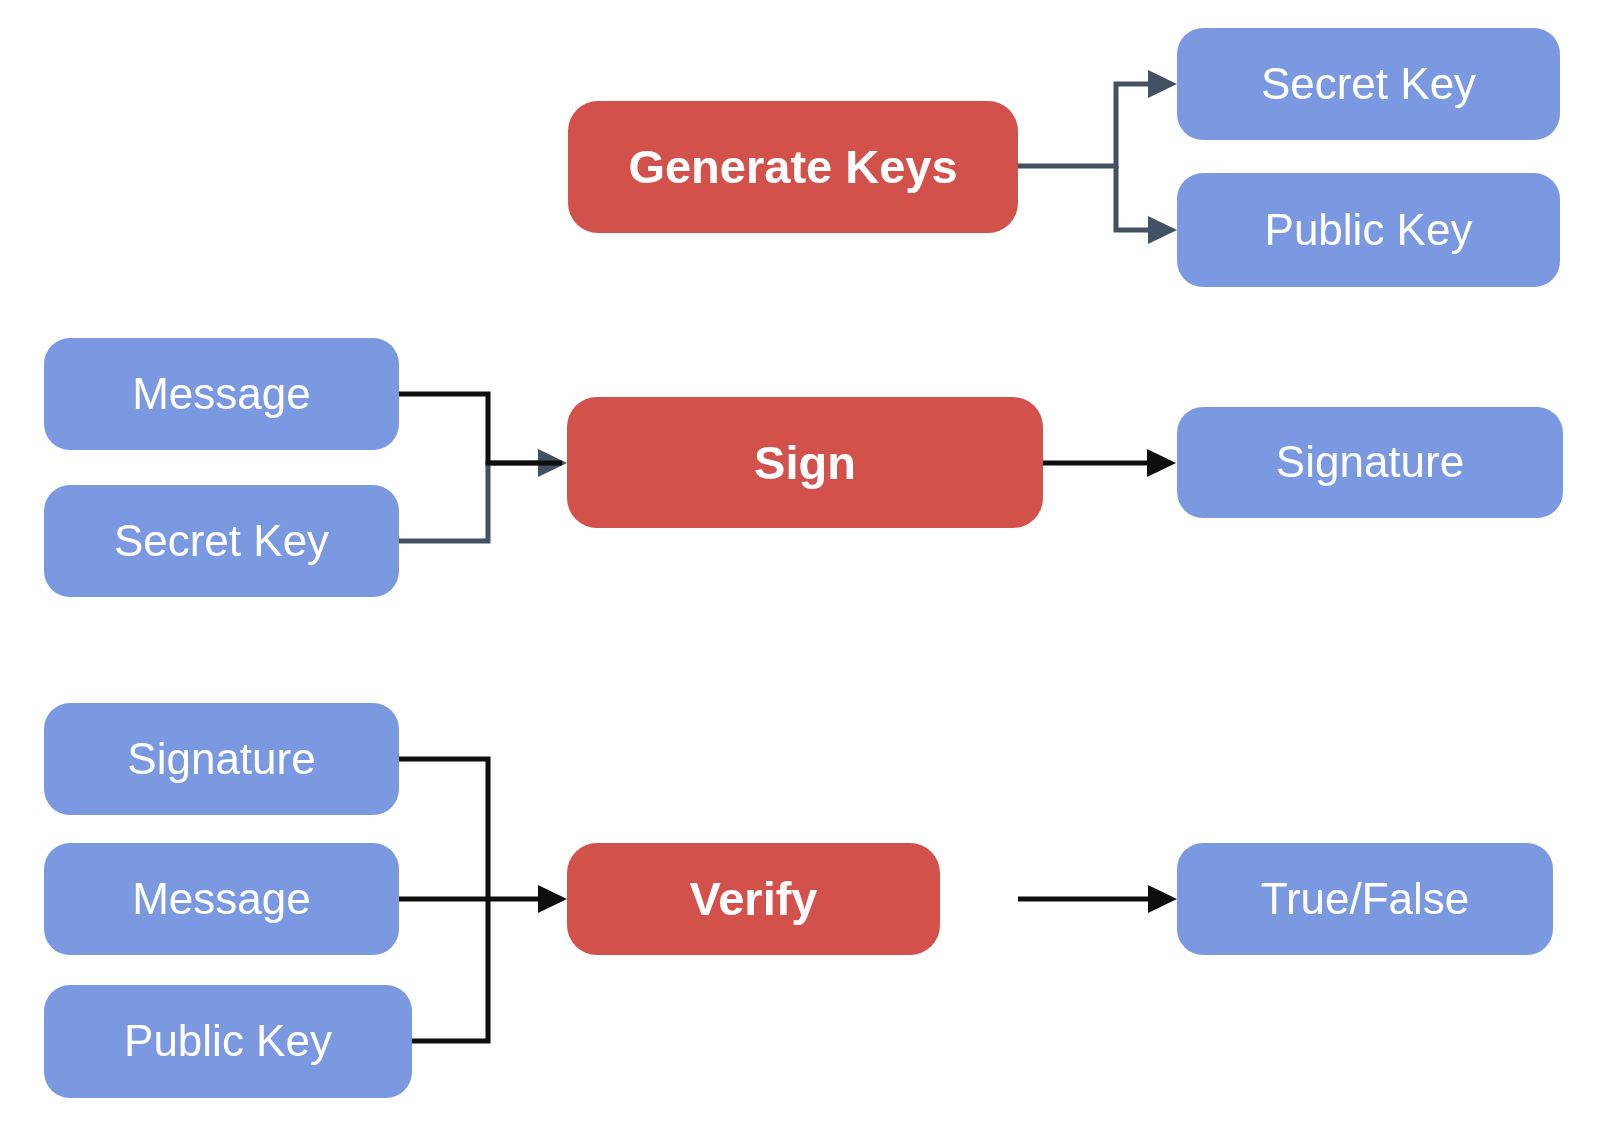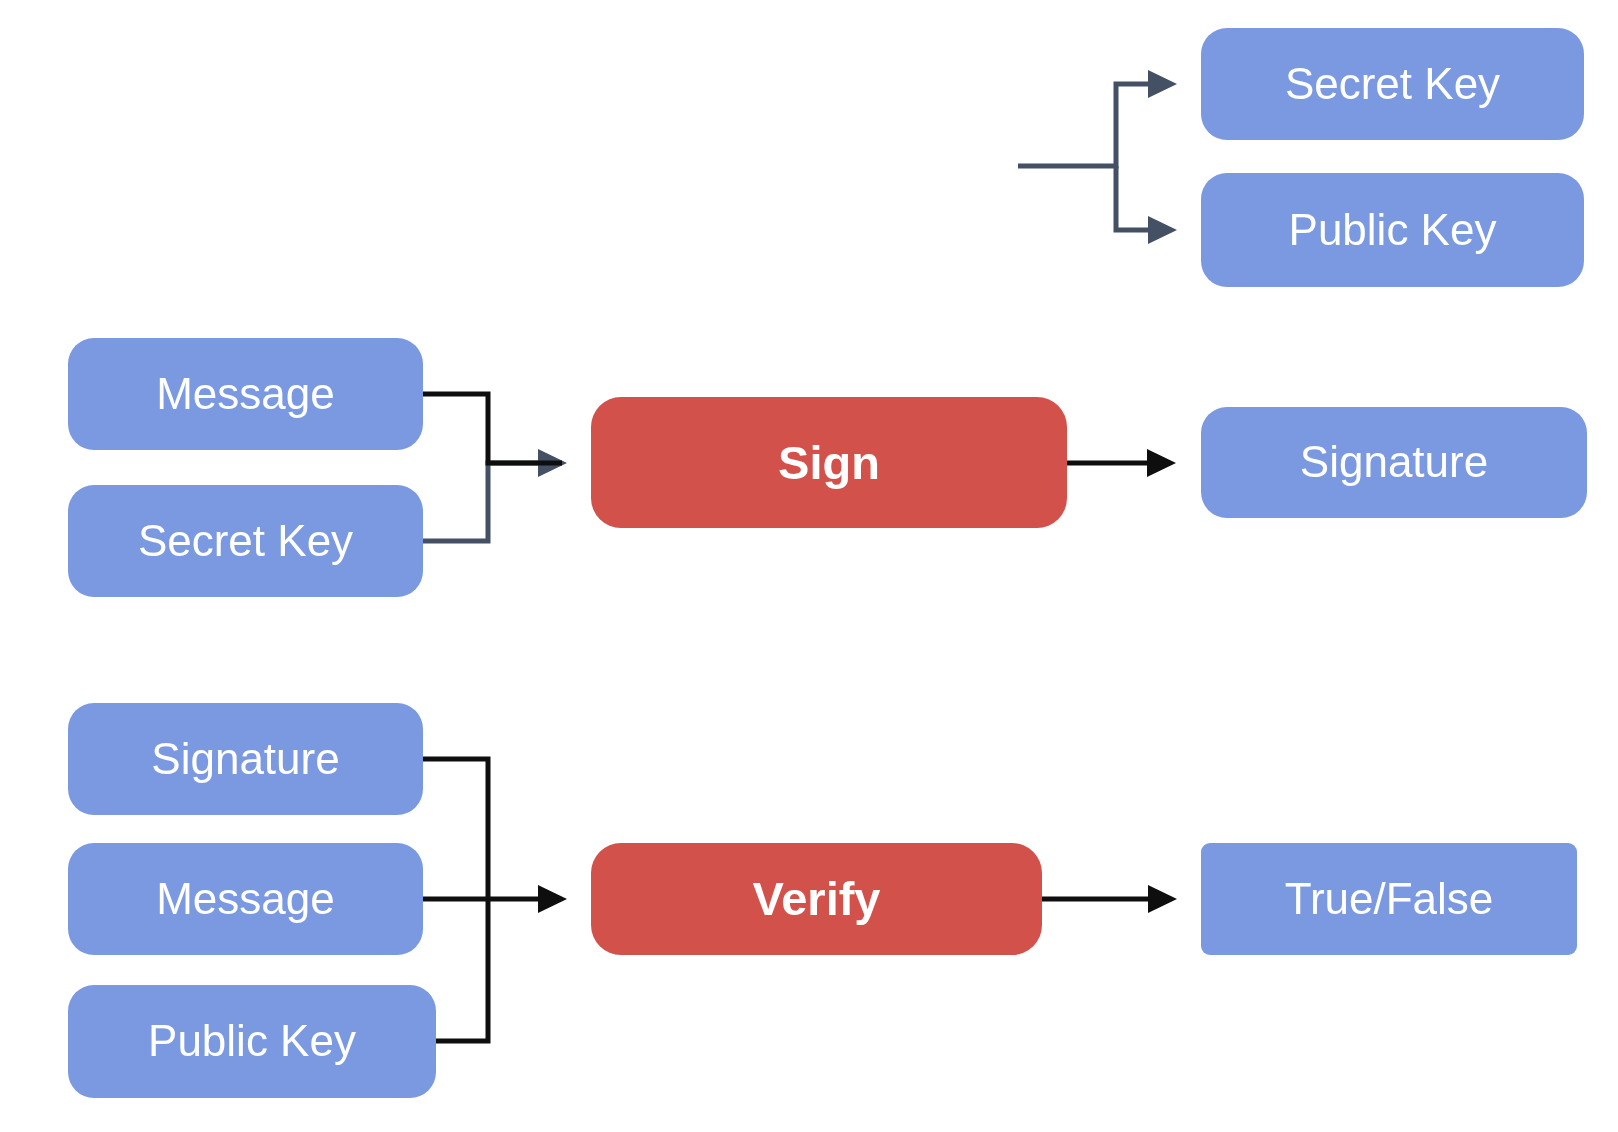--- a/index.html
+++ b/index.html
@@ -18,21 +18,20 @@
   }
   .node {
     position: absolute;
     display: flex;
     align-items: center;
     justify-content: center;
     color: #ffffff;
     box-sizing: border-box;
     text-align: left;
     line-height: 1.05;
-    margin-left: 24px;
   }
   .data-node {
     background: #7a99e0;
     border-radius: 26px;
     font-size: 44px;
     font-weight: 400;
   }
   .process-node {
     background: #d2514b;
     border-radius: 30px;
@@ -45,22 +44,22 @@
   #public-key-top { left: 1177px; top: 173px; width: 383px; height: 114px; }
   
   #message-mid    { left: 44px;  top: 338px; width: 355px; height: 112px; }
   #secret-key-mid { left: 44px;  top: 485px; width: 355px; height: 112px; }
   #sign           { left: 567px; top: 397px; width: 476px; height: 131px; }
   #signature-mid  { left: 1177px; top: 407px; width: 386px; height: 111px; }
   
   #signature-bot  { left: 44px;  top: 703px; width: 355px; height: 112px; }
   #message-bot    { left: 44px;  top: 843px; width: 355px; height: 112px; }
   #public-key-bot { left: 44px;  top: 985px; width: 368px; height: 113px; }
-  #verify         { left: 567px; top: 843px; width: 451px; height: 112px; }
-  #true-false     { left: 1177px; top: 843px; width: 376px; height: 112px; border-radius: 9px; }
+  #verify         { left: 567px; top: 843px; width: 373px; height: 112px; }
+  #true-false     { left: 1177px; top: 843px; width: 376px; height: 112px; }
 
   .stroke-dark  { stroke: #445064; stroke-width: 5; fill: none; }
   .stroke-black { stroke: #0e0e0e; stroke-width: 5; fill: none; }
   .head-dark  { fill: #445064; stroke: none; }
   .head-black { fill: #0e0e0e; stroke: none; }
 </style>
 </head>
 <body>
 
 <div id="canvas">
@@ -82,20 +81,21 @@
 
     <path class="stroke-black" d="M399 759 H488 V899"></path>
     <path class="stroke-black" d="M399 1041 H488 V899"></path>
     <path class="stroke-black" d="M399 899 H540"></path>
     <polygon class="head-black" points="567,899 538,885 538,913"></polygon>
 
     <path class="stroke-black" d="M1018 899 H1148"></path>
     <polygon class="head-black" points="1177,899 1148,885 1148,913"></polygon>
   </svg>
 
+  <div class="node process-node" id="generate-keys">Generate Keys</div>
   <div class="node data-node" id="secret-key-top">Secret Key</div>
   <div class="node data-node" id="public-key-top">Public Key</div>
 
   <div class="node data-node" id="message-mid">Message</div>
   <div class="node data-node" id="secret-key-mid">Secret Key</div>
   <div class="node process-node" id="sign">Sign</div>
   <div class="node data-node" id="signature-mid">Signature</div>
 
   <div class="node data-node" id="signature-bot">Signature</div>
   <div class="node data-node" id="message-bot">Message</div>

